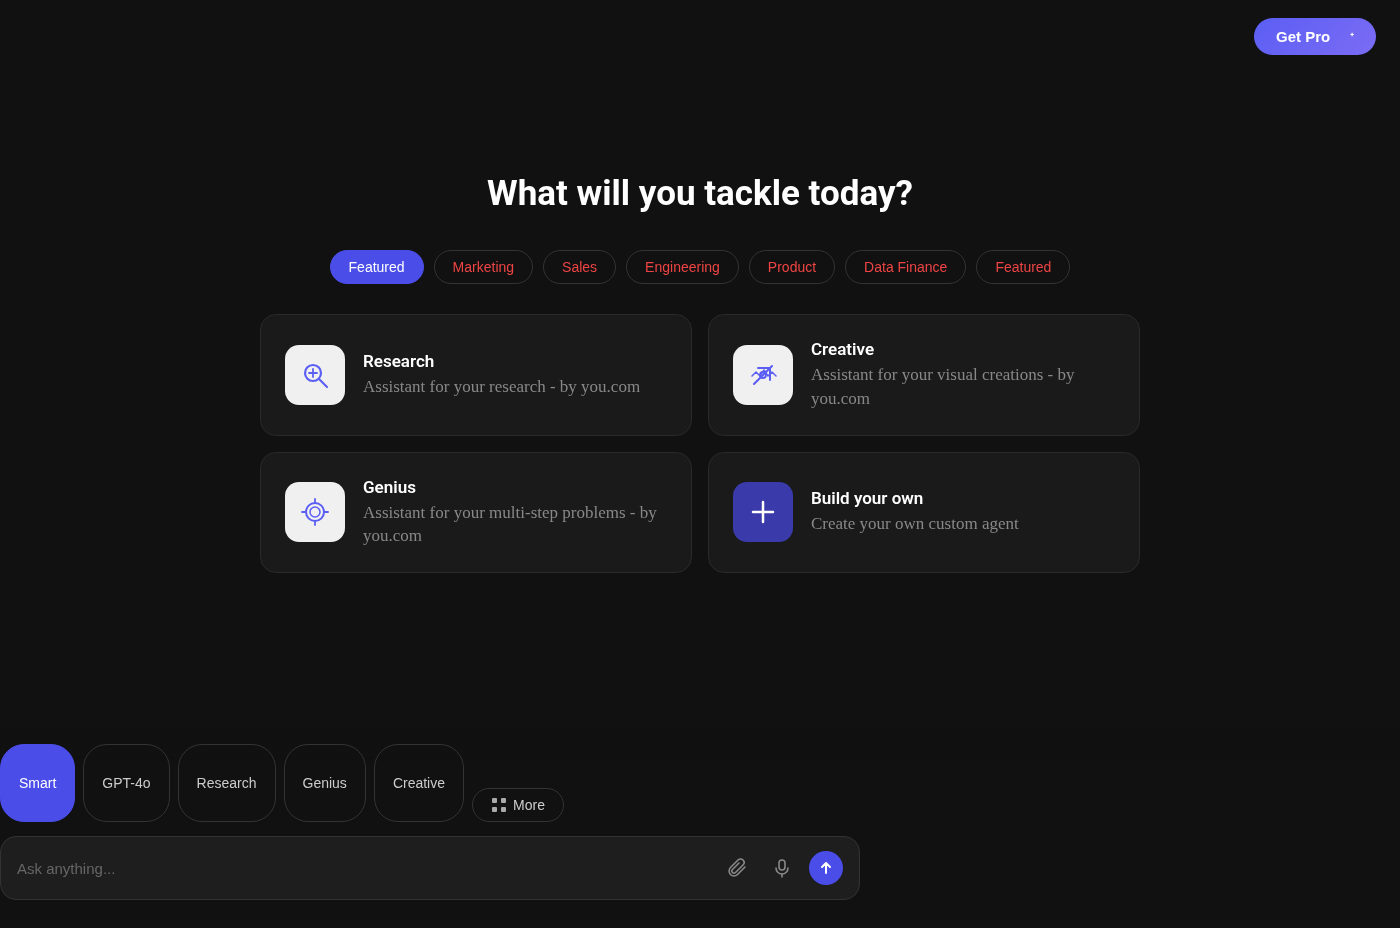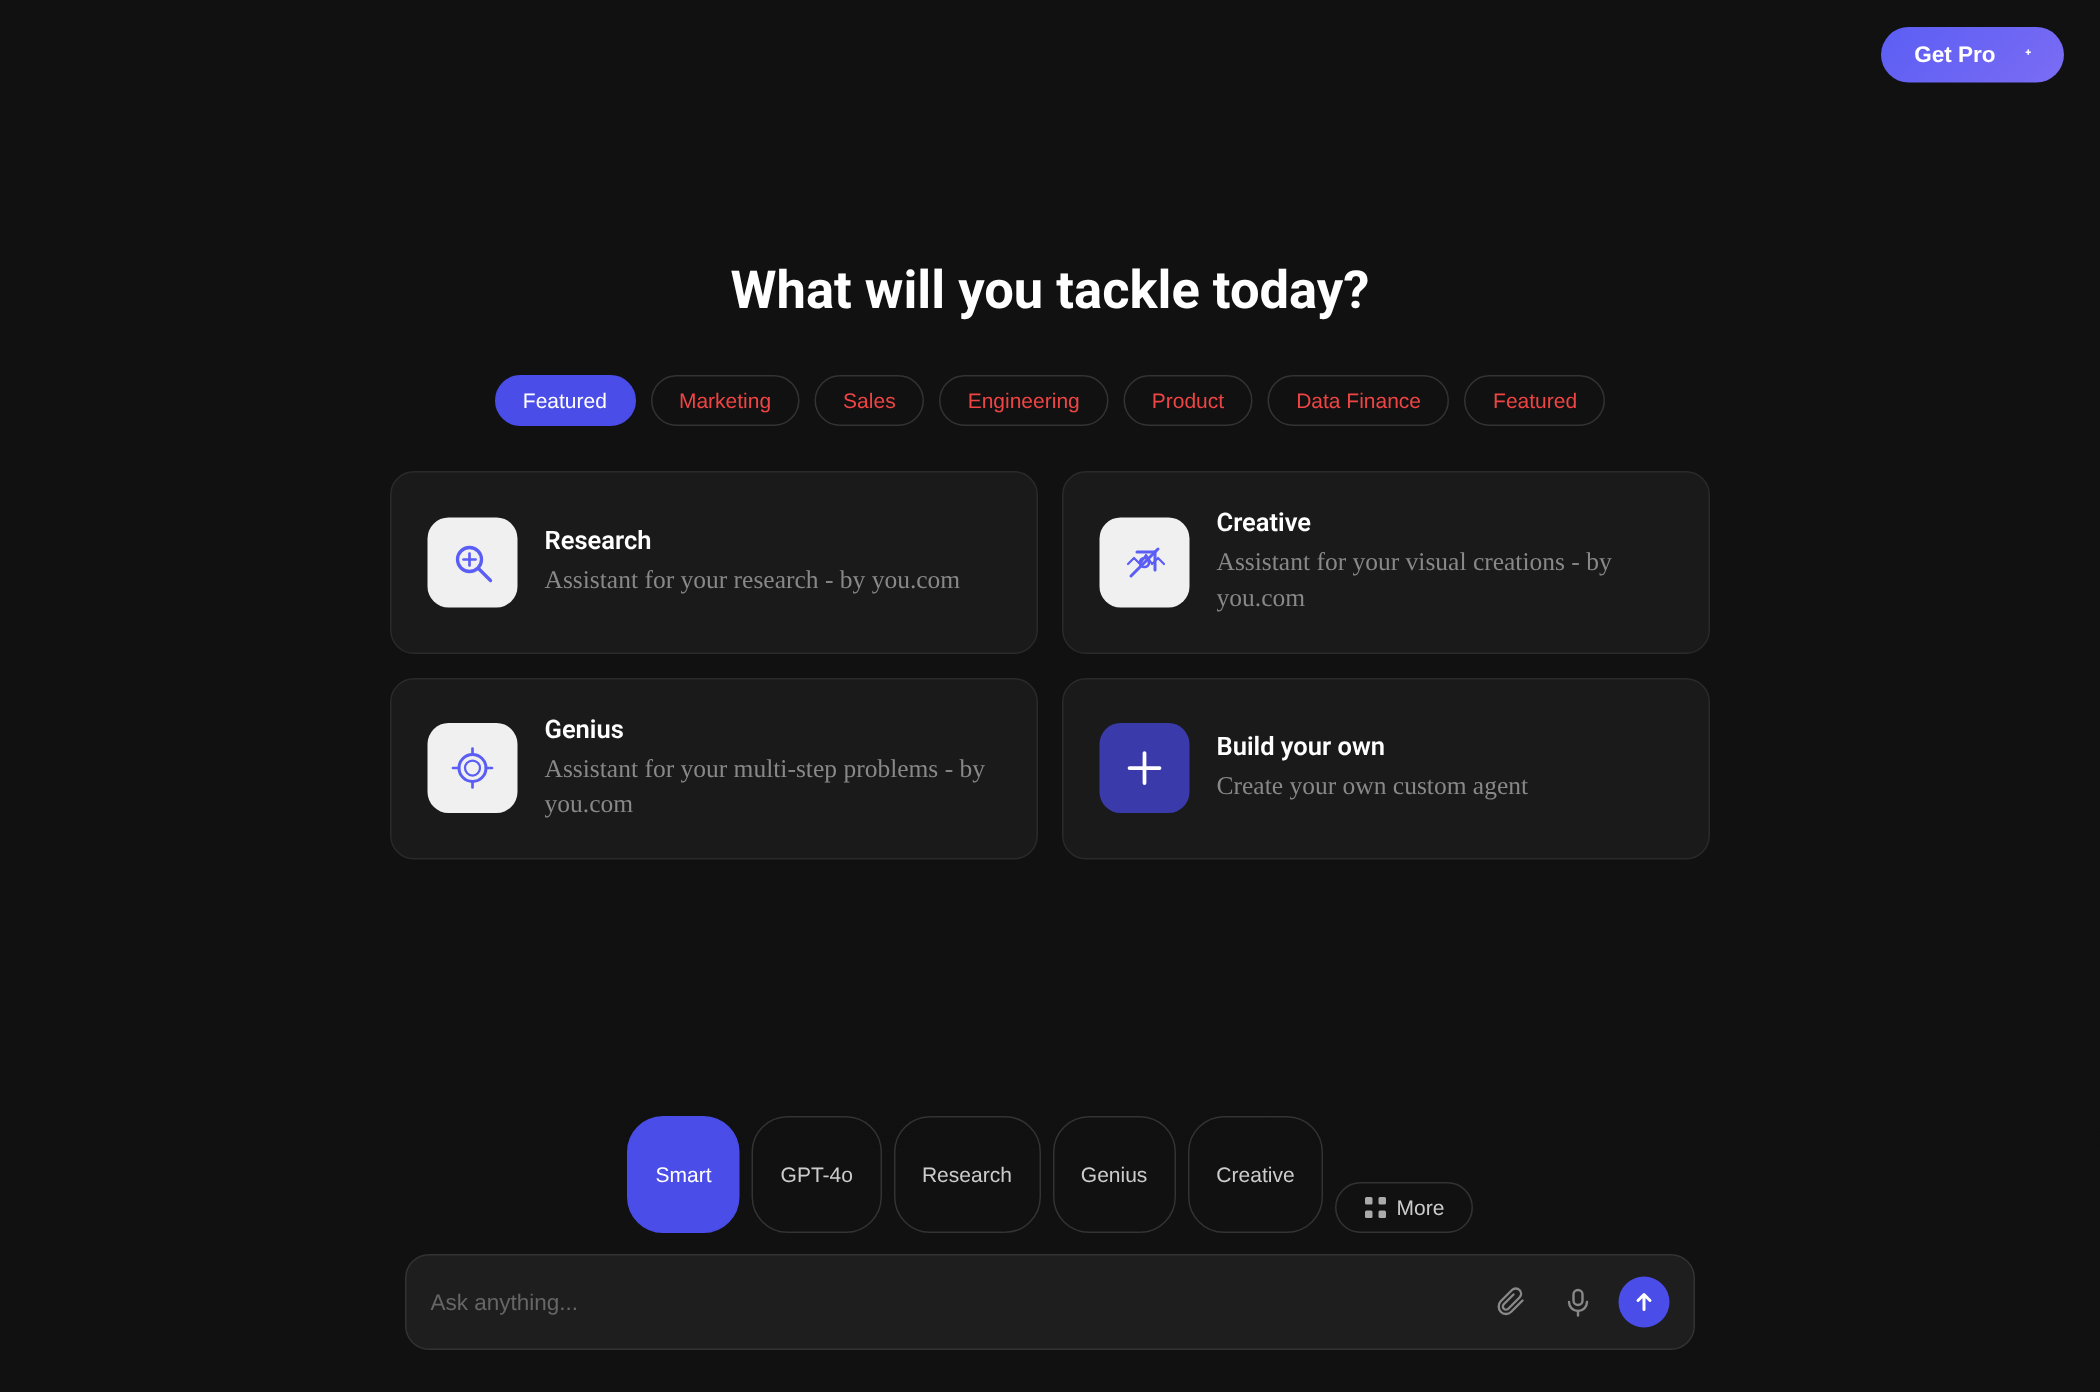--- a/index.html
+++ b/index.html
@@ -147,21 +147,21 @@
     
     .bottom-bar {
       position: fixed;
       bottom: 0;
       left: 0;
       right: 0;
       width: 1400px;
       padding: 18px 0 28px 0;
       display: flex;
       flex-direction: column;
-      align-items: center;
+      align-items: flex-start;
       gap: 14px;
       background: linear-gradient(to top, #111111 80%, transparent);
     }
 
     .mode-pills {
       display: flex;
       gap: 8px;
     }
 
     .mode-pill {

